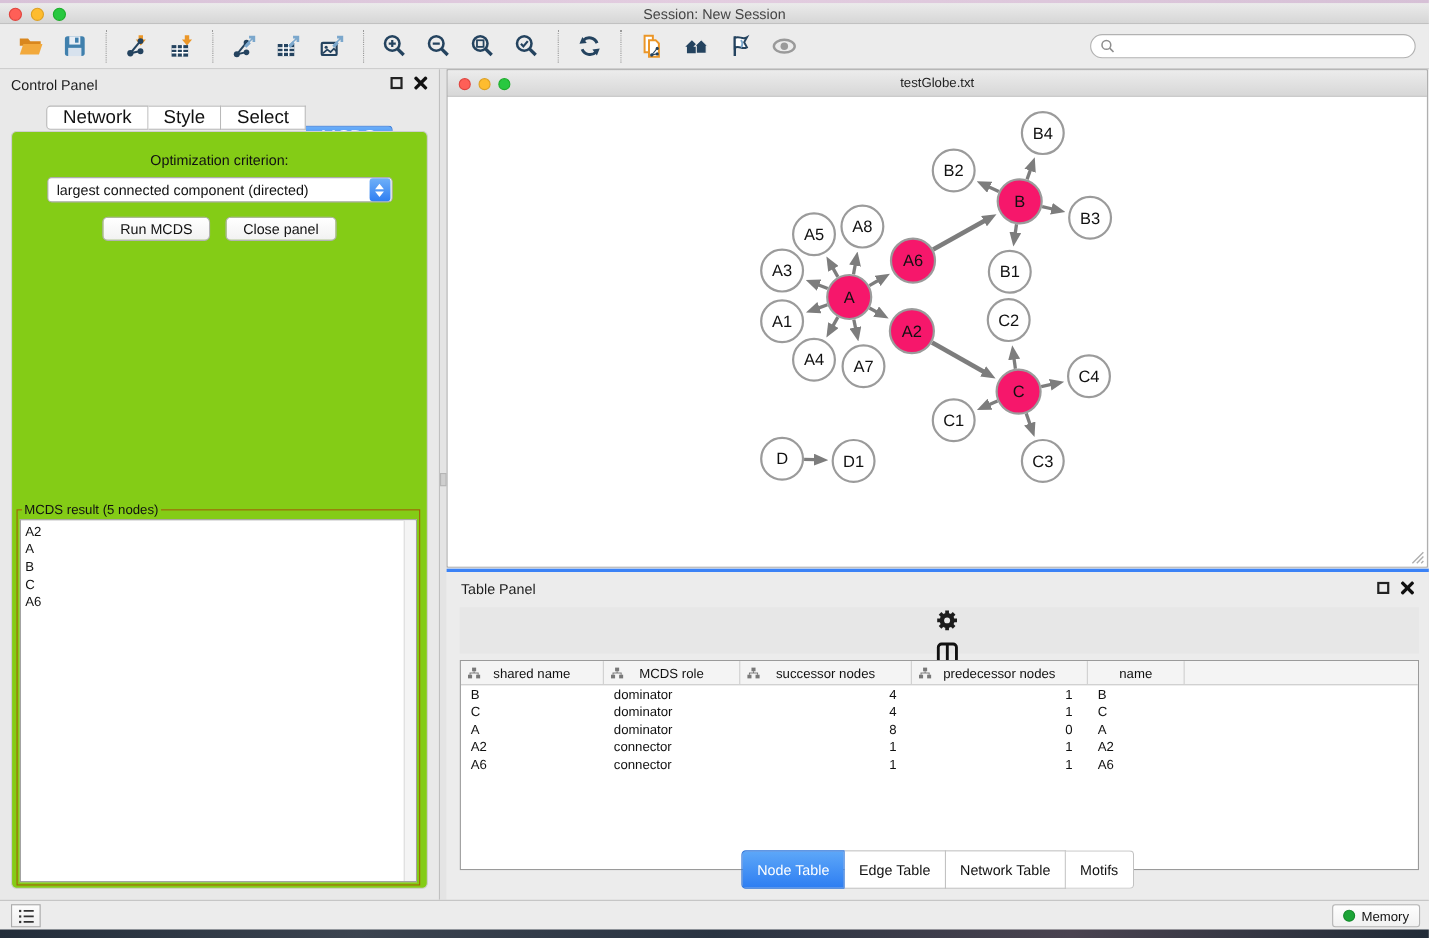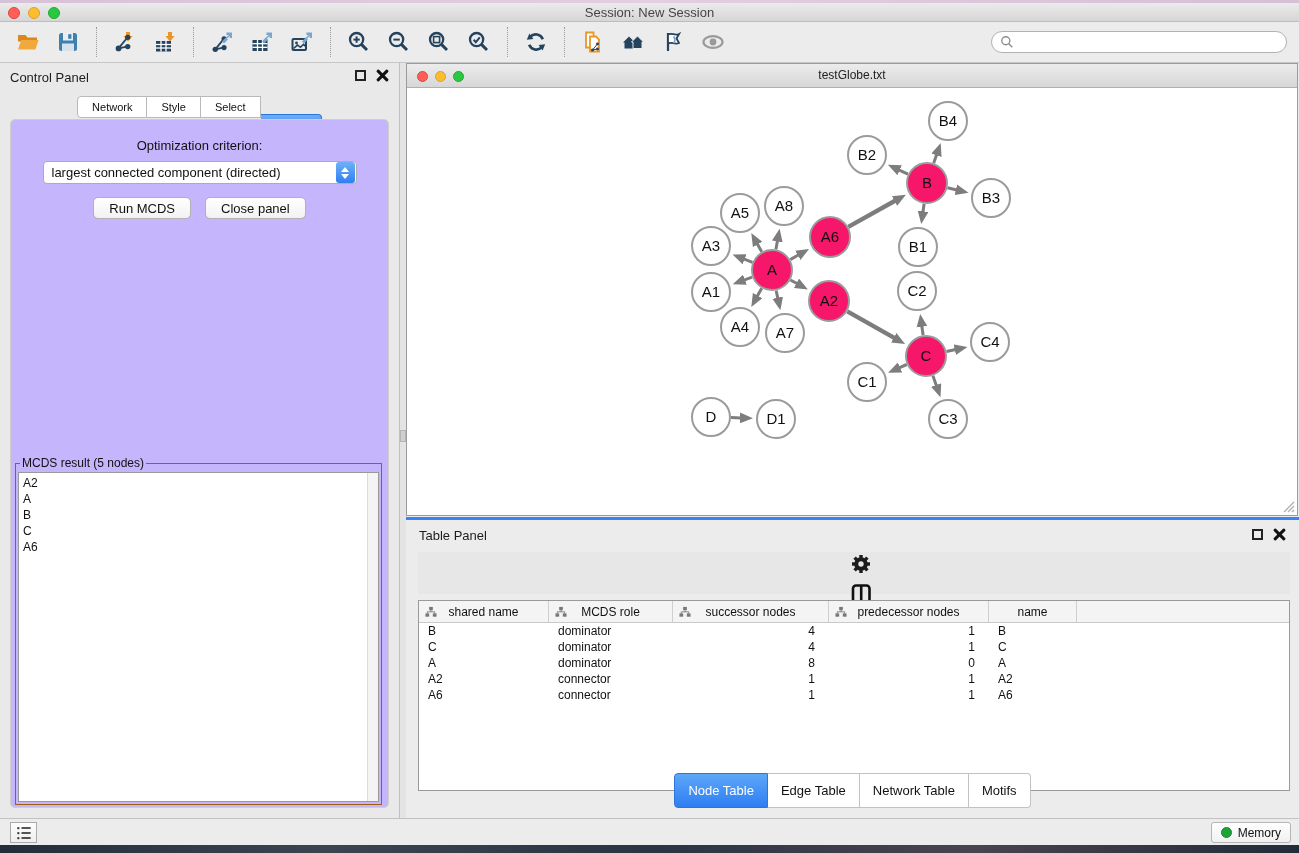--- a/index.html
+++ b/index.html
@@ -34,26 +34,26 @@
   .cp-header { position:relative; height:26px; }
   .cp-title { position:absolute; left:10px; top:7px; font-size:13px; color:#1d1d1d; }
   .panel-icons { position:absolute; right:10px; top:6px; display:flex; gap:10px; align-items:center; }
   .float-icon { width:11px; height:11px; border:2px solid #222; cursor:pointer; }
   .close-icon { width:13px; height:13px; cursor:pointer; position:relative; }
   .close-icon:before, .close-icon:after { content:""; position:absolute; left:-1px; top:5px; width:15px; height:3px; background:#111; border-radius:1px; }
   .close-icon:before { transform:rotate(45deg); } .close-icon:after { transform:rotate(-45deg); }
 
   .cp-tabs { position:absolute; top:33px; left:0; right:0; display:flex; justify-content:center; }
   .cp-tab { height:22px; padding:0 14px; background:#fff; border:1px solid #b9b9b9; border-left:none;
-            font-size:11px; color:#111; display:flex; align-items:center; cursor:pointer; }
+            font-size:17px; color:#111; display:flex; align-items:center; cursor:pointer; }
   .cp-tab:first-child { border-left:1px solid #b9b9b9; border-radius:4px 0 0 4px; }
   .cp-tab:last-child { border-radius:0 4px 4px 0;margin-top:18px; }
   .cp-tab.active { background:linear-gradient(#6aaef8,#2e7ef2); border-color:#2e74d9; color:#fff; }
 
-  .cp-body { position:absolute; top:56px; left:10px; right:10px; bottom:10px; background:#c4b5fd;
+  .cp-body { position:absolute; top:56px; left:10px; right:10px; bottom:10px; background:#84cc16;
              border:1px solid #cwebcfcf; border:1px solid #cfcfcf; border-radius:5px; }
   .opt-label { text-align:center; margin-top:18px; font-size:13px; color:#111; }
   .combo { position:relative; margin:8px auto 0; width:314px; height:23px; background:#fff; border:1px solid #adadad;
            border-radius:4px; display:flex; align-items:center; cursor:pointer; }
   .combo-text { flex:1; font-size:13px; color:#111; padding-left:8px; white-space:nowrap; overflow:hidden; }
   .combo-stepper { width:19px; height:21px; border-radius:3px; background:linear-gradient(#6fb0f8,#2f7ff2);
                    margin-right:1px; display:flex; flex-direction:column; align-items:center; justify-content:center; gap:2px; }
   .tri-up { width:0; height:0; border-left:4px solid transparent; border-right:4px solid transparent; border-bottom:5px solid #fff; }
   .tri-down { width:0; height:0; border-left:4px solid transparent; border-right:4px solid transparent; border-top:5px solid #fff; }
   .btn-row { display:flex; justify-content:center; gap:14px; margin-top:13px; }

